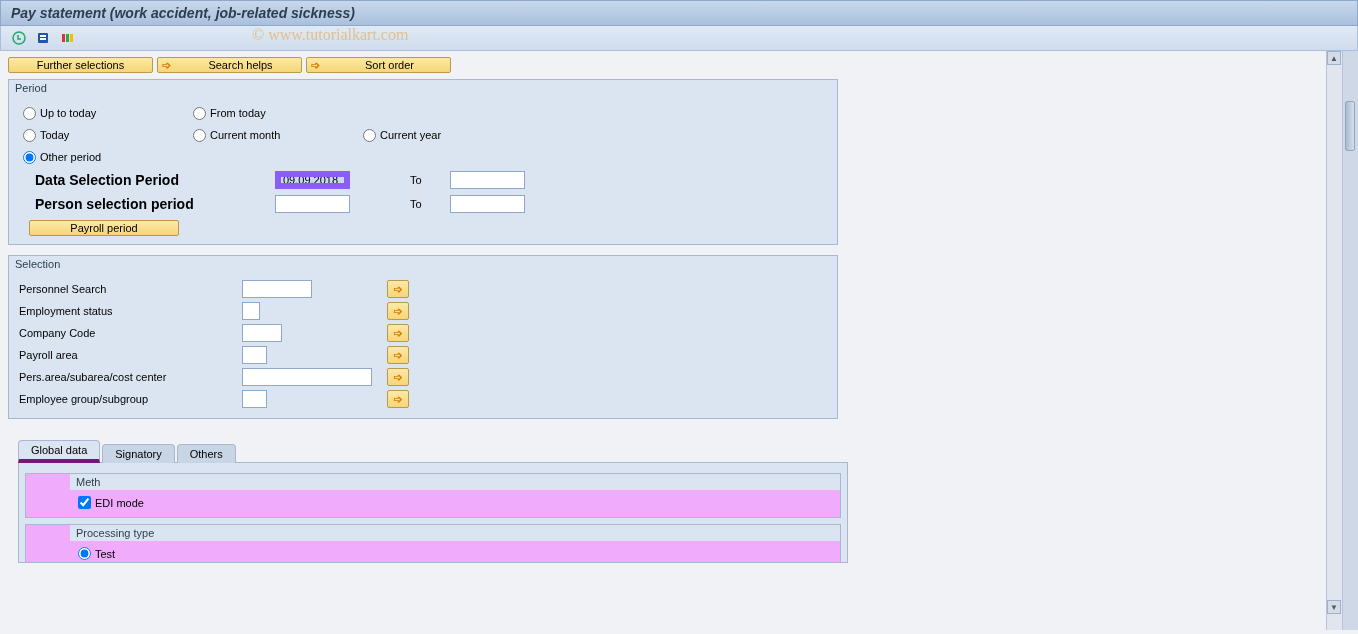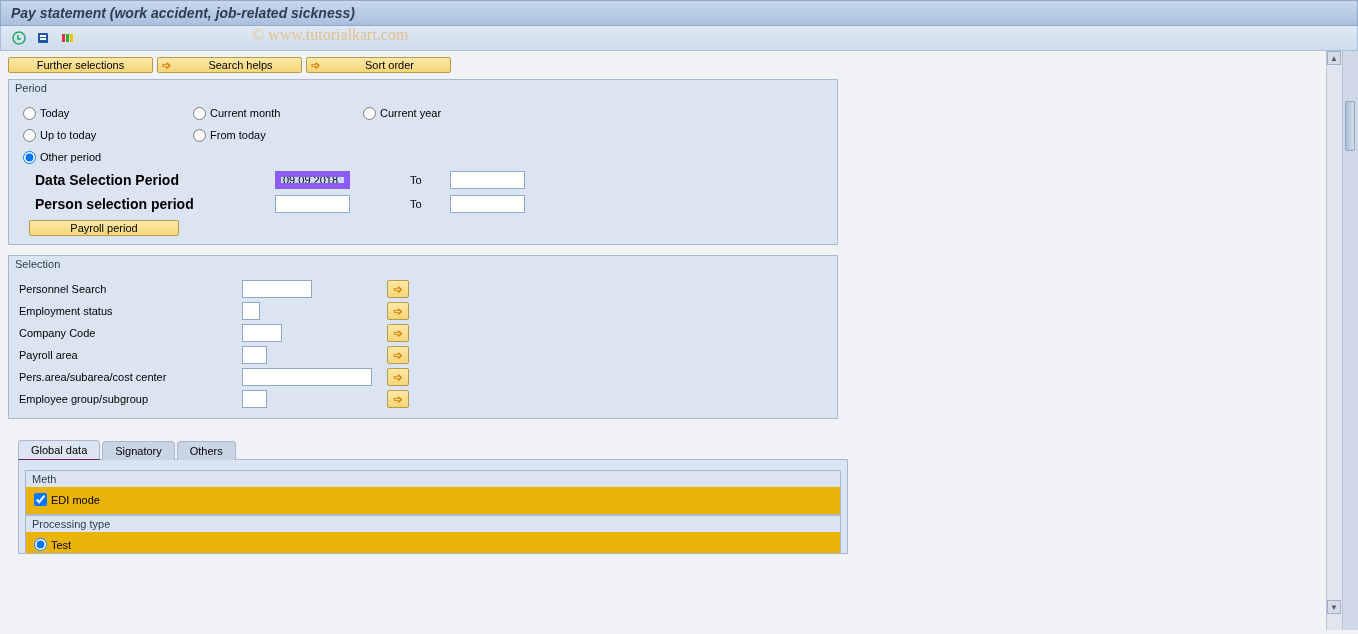--- a/index.html
+++ b/index.html
@@ -215,37 +215,38 @@
       border: 1px solid #a9b8ce;
       border-bottom: none;
       margin-right: 2px;
       cursor: pointer;
       border-radius: 4px 4px 0 0;
       position: relative;
       bottom: -1px;
     }
     .tab.active {
       background: #dbe5f1;
-      border-bottom: 1px solid #701a75;
+      border-bottom: 4px solid #701a75;
     }
     .tab.inactive {
       background: #c8d5e5;
     }
     .tab-content {
       border: 1px solid #a9b8ce;
       border-top: none;
       background: #dbe5f1;
       width: 830px;
       margin-left: 10px;
       padding: 10px 0 0 0;
     }
     .inner-group {
       border: 1px solid #a9b8ce;
-      background: #eab308;
-      margin: 0 6px 0 6px;
+      background: #f0abfc;
+      margin: 0 6px 6px 6px;
+      padding-left: 44px;
     }
   </style>
 </head>
 <body>
 
 <div class="title-bar">
   <span>Pay statement (work accident, job-related sickness)</span>
 </div>
 
 <div class="toolbar">
@@ -288,39 +289,39 @@
         <span>Sort order</span>
       </div>
     </div>
 
     <div class="group-box">
       <div class="group-title">Period</div>
       <div class="group-body">
         <div class="radio-row">
           <label class="radio-cell c1">
             <input type="radio" name="period" style="">
+              <span>Up to today</span>
+          </label>
+          <label class="radio-cell c2">
+            <input type="radio" name="period" style="">
+              <span>From today</span>
+          </label>
+        </div>
+        <div class="radio-row">
+          <label class="radio-cell c1">
+            <input type="radio" name="period" style="">
               <span>Today</span>
           </label>
           <label class="radio-cell c2">
             <input type="radio" name="period" style="">
               <span>Current month</span>
           </label>
           <label class="radio-cell c3">
             <input type="radio" name="period" style="">
               <span>Current year</span>
-          </label>
-        </div>
-        <div class="radio-row">
-          <label class="radio-cell c1">
-            <input type="radio" name="period" style="">
-              <span>Up to today</span>
-          </label>
-          <label class="radio-cell c2">
-            <input type="radio" name="period" style="">
-              <span>From today</span>
           </label>
         </div>
         <div class="radio-row">
           <label class="radio-cell c1">
             <input type="radio" name="period" checked="" style="">
               <span>Other period</span>
           </label>
         </div>
         <div class="field-row">
           <span class="field-label">Data Selection Period</span>

